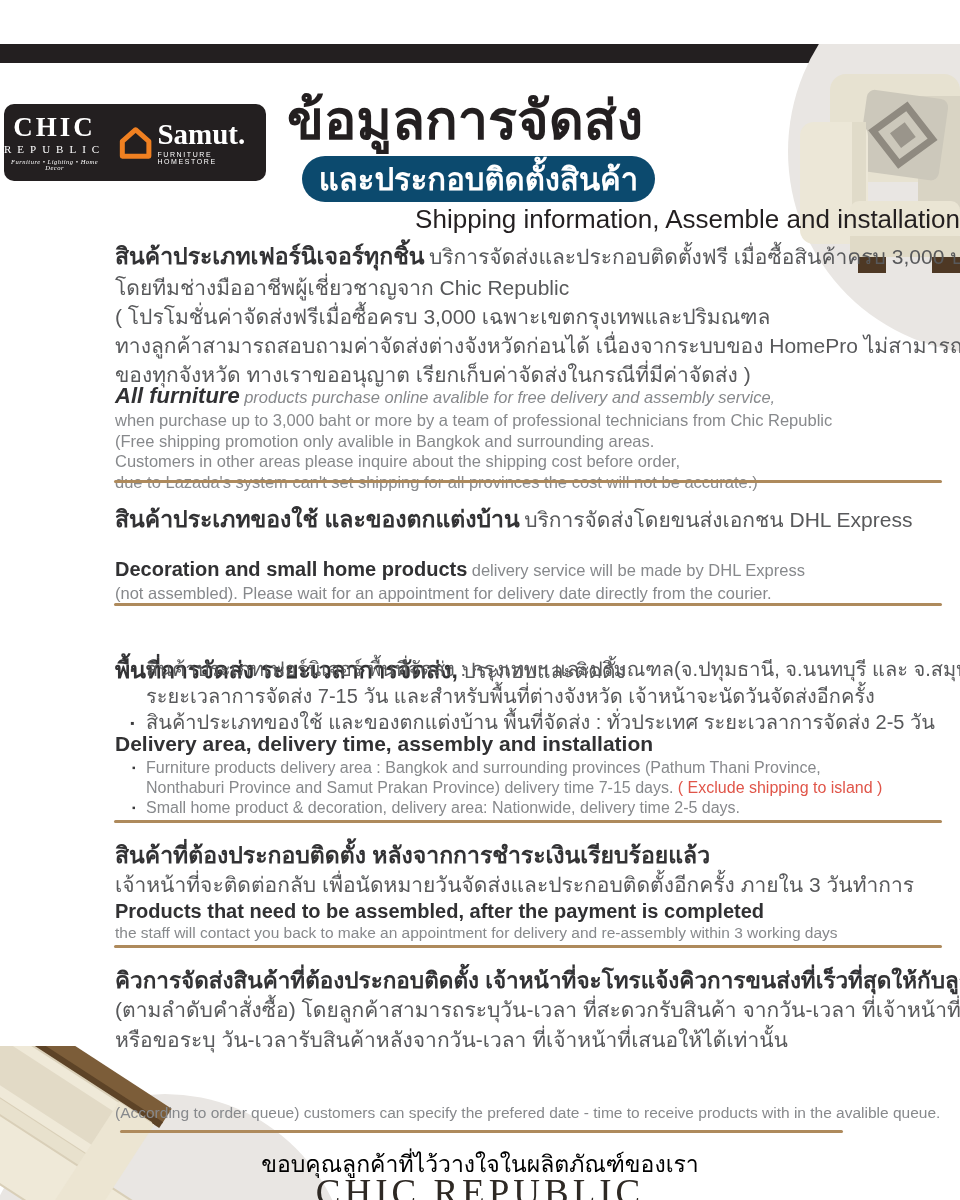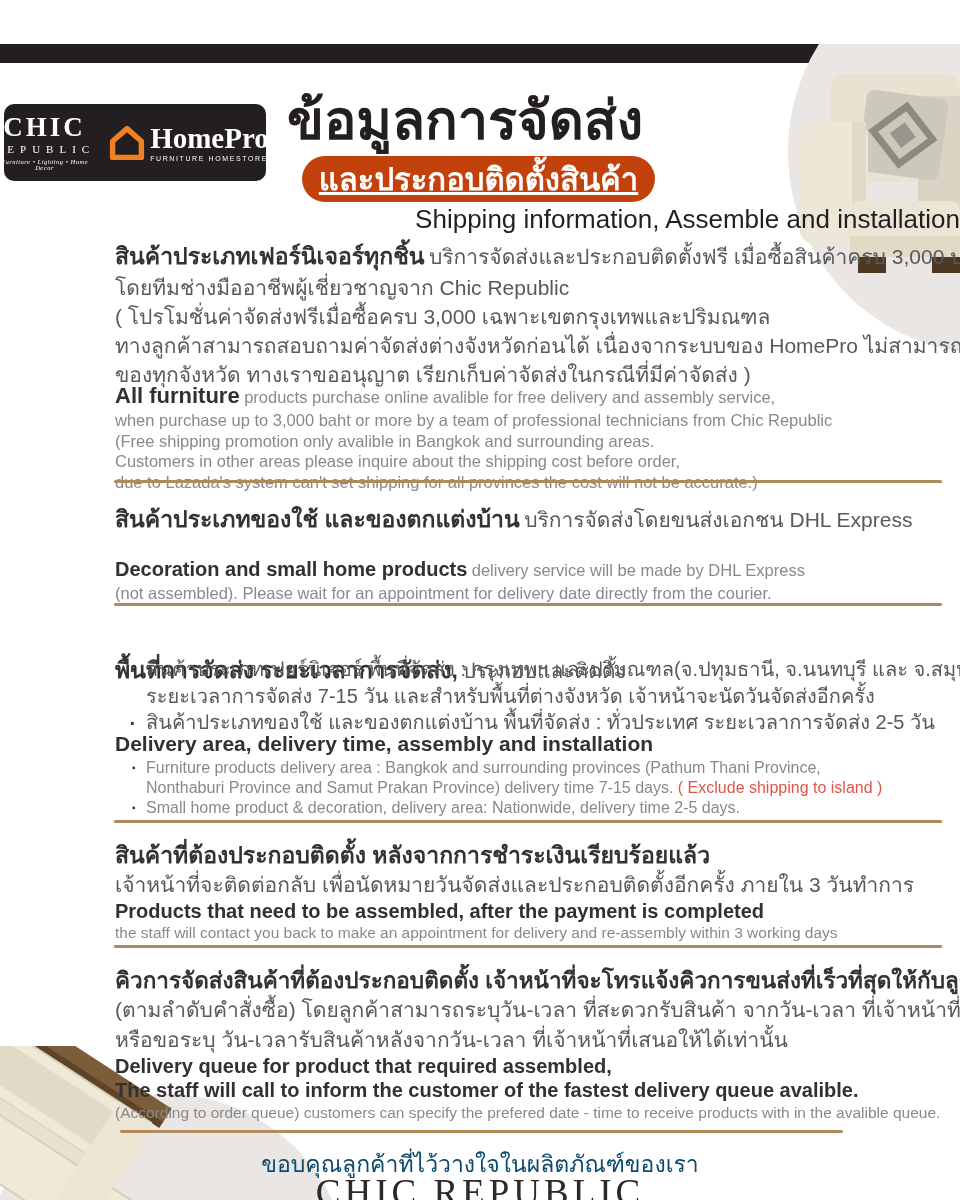--- a/index.html
+++ b/index.html
@@ -30,22 +30,22 @@
   .chic-sub{font-family:"Liberation Serif","DejaVu Serif",serif;font-size:11px;letter-spacing:6px;margin-top:3px;}
   .chic-tag{font-family:"Liberation Serif","DejaVu Serif",serif;font-style:italic;font-size:6.5px;letter-spacing:.5px;margin-top:4px;}
   .ashley-block{display:flex;align-items:center;gap:5px;}
   .ashley-text{line-height:1;}
   .ashley-name{font-family:"Liberation Serif","DejaVu Serif",serif;font-weight:bold;font-size:29px;}
   .ashley-sub{font-size:7px;letter-spacing:1.6px;margin-top:2px;}
 
   
   .main-title{left:287px;top:33px;font-size:54px;font-weight:800;color:#231f20;z-index:4;}
   .badge{
-    left:302px;top:112px;width:353px;height:46px;border-radius:24px;background:#c2410c;
-    display:flex;align-items:center;justify-content:center;color:#ffffff;font-size:31px;font-weight:600;z-index:4;text-decoration:underline;
+    left:302px;top:112px;width:353px;height:46px;border-radius:24px;background:#0c4a6e;
+    display:flex;align-items:center;justify-content:center;color:#ffffff;font-size:31px;font-weight:600;z-index:4;
   }
   .subtitle{left:0;top:160px;width:960px;text-align:right;font-size:26px;color:#231f20;z-index:4;}
 
   
   .th-h{font-size:23px;font-weight:bold;color:#333335;}
   .th-r{font-size:21px;font-weight:normal;color:#58595b;}
   .en-h{font-size:22px;font-weight:bold;color:#313133;}
   .en-h2{font-size:20px;font-weight:bold;color:#313133;}
   .en-r{font-size:16.5px;color:#87898c;}
   .red{color:#e05549;}
@@ -53,21 +53,21 @@
   .lh29{line-height:29px;}
   .lh30{line-height:44px;}
   .lh26{line-height:26px;}
   .lh20{line-height:20.5px;}
   .lh24{line-height:24px;}
   .divider{height:3px;background:#ae8a5c;z-index:4;border-radius:2px;}
   .bullet{display:inline-block;width:16px;font-size:12px;vertical-align:2px;color:#3c3c3e;}
   .indent{padding-left:16px;}
 
   
-  .footer-th{left:0;top:1102px;width:960px;text-align:center;font-size:23px;color:#0c4a6e;z-index:4;}
+  .footer-th{left:0;top:1102px;width:960px;text-align:center;font-size:23px;color:#000000;z-index:4;}
   .footer-brand{
     left:0;top:1127px;width:960px;text-align:center;z-index:4;
     font-family:"Liberation Serif","DejaVu Serif",serif;font-size:37px;letter-spacing:4px;color:#2e2924;
   }
   .sofa{left:800px;top:30px;z-index:3;}
   .shelf{left:-34px;top:1002px;z-index:3;}
 </style>
 </head>
 <body>
 
@@ -111,41 +111,41 @@
     <div class="chic-block">
       <div class="chic-name">CHIC</div>
       <div class="chic-sub">REPUBLIC</div>
       <div class="chic-tag">Furniture • Lighting • Home Decor</div>
     </div>
     <div class="ashley-block">
       <svg width="36" height="36" viewBox="0 0 40 40">
         <path d="M20 4 L36 18 V36 H4 V18 Z" fill="none" stroke="#f08021" stroke-width="6" stroke-linejoin="round"></path>
       </svg>
       <div class="ashley-text">
-        <div class="ashley-name">HomePro.</div>
+        <div class="ashley-name">Samut.</div>
         <div class="ashley-sub">FURNITURE HOMESTORE</div>
       </div>
     </div>
   </div>
 
   <div class="abs main-title nowrap">ข้อมูลการจัดส่ง</div>
   <div class="abs badge nowrap">และประกอบติดตั้งสินค้า</div>
   <div class="abs subtitle nowrap">Shipping information, Assemble and installation</div>
 
   <div class="abs content lh29 nowrap" style="left:115px;top:198px;">
     <div class="nowrap"><span class="th-h">สินค้าประเภทเฟอร์นิเจอร์ทุกชิ้น</span>
       <span class="th-r">บริการจัดส่งและประกอบติดตั้งฟรี เมื่อซื้อสินค้าครบ 3,000 บาทขึ้นไป</span></div>
     <div class="th-r nowrap">โดยทีมช่างมืออาชีพผู้เชี่ยวชาญจาก Chic Republic</div>
     <div class="th-r nowrap">( โปรโมชั่นค่าจัดส่งฟรีเมื่อซื้อครบ 3,000 เฉพาะเขตกรุงเทพและปริมณฑล</div>
     <div class="th-r nowrap">ทางลูกค้าสามารถสอบถามค่าจัดส่งต่างจังหวัดก่อนได้ เนื่องจากระบบของ HomePro ไม่สามารถตั้งค่าจัดส่ง</div>
     <div class="th-r nowrap">ของทุกจังหวัด ทางเราขออนุญาต เรียกเก็บค่าจัดส่งในกรณีที่มีค่าจัดส่ง )</div>
   </div>
 
   <div class="abs content lh20 nowrap" style="left:115px;top:340px;">
-    <div class="nowrap" style="line-height:24px;"><span class="en-h">All furniture</span>
+    <div class="nowrap" style="line-height:24px;font-style:italic;"><span class="en-h">All furniture</span>
       <span class="en-r">products purchase online avalible for free delivery and assembly service,</span></div>
     <div class="en-r nowrap">when purchase up to 3,000 baht or more by a team of professional technicians from Chic Republic</div>
     <div class="en-r nowrap">(Free shipping promotion only avalible in Bangkok and surrounding areas.</div>
     <div class="en-r nowrap">Customers in other areas please inquire about the shipping cost before order,</div>
     <div class="en-r nowrap">due to Lazada's system can't set shipping for all provinces the cost will not be accurate.)</div>
   </div>
 
   <div class="abs divider" style="left:114px;top:436px;width:828px;"></div>
 
   <div class="abs content lh30 nowrap" style="left:115px;top:453px;">
@@ -182,24 +182,20 @@
   <div class="abs content th-h nowrap" style="left:115px;top:793px;">สินค้าที่ต้องประกอบติดตั้ง หลังจากการชำระเงินเรียบร้อยแล้ว</div>
   <div class="abs content th-r nowrap" style="left:115px;top:824px;">เจ้าหน้าที่จะติดต่อกลับ เพื่อนัดหมายวันจัดส่งและประกอบติดตั้งอีกครั้ง ภายใน 3 วันทำการ</div>
   <div class="abs content en-h2 nowrap" style="left:115px;top:856px;">Products that need to be assembled, after the payment is completed</div>
   <div class="abs content en-r nowrap" style="left:115px;top:880px;font-size:15.5px;">the staff will contact you back to make an appointment for delivery and re-assembly within 3 working days</div>
 
   <div class="abs divider" style="left:114px;top:901px;width:828px;"></div>
 
   <div class="abs content th-h nowrap" style="left:115px;top:918px;font-size:22.5px;">คิวการจัดส่งสินค้าที่ต้องประกอบติดตั้ง เจ้าหน้าที่จะโทรแจ้งคิวการขนส่งที่เร็วที่สุดให้กับลูกค้า</div>
   <div class="abs content th-r nowrap" style="left:115px;top:949px;">(ตามลำดับคำสั่งซื้อ) โดยลูกค้าสามารถระบุวัน-เวลา ที่สะดวกรับสินค้า จากวัน-เวลา ที่เจ้าหน้าที่จัดคิวให้ได้</div>
   <div class="abs content th-r nowrap" style="left:115px;top:979px;">หรือขอระบุ วัน-เวลารับสินค้าหลังจากวัน-เวลา ที่เจ้าหน้าที่เสนอให้ได้เท่านั้น</div>
-  <div class="abs content lh24 nowrap" style="left:115px;top:1010px;">
-    <div class="en-h2 nowrap">Delivery queue for product that required assembled,</div>
-    <div class="en-h2 nowrap">The staff will call to inform the customer of the fastest delivery queue avalible.</div>
-  </div>
   <div class="abs content en-r nowrap" style="left:115px;top:1060px;font-size:15.5px;">(According to order queue) customers can specify the prefered date - time to receive products with in the avalible queue.</div>
 
   <div class="abs divider" style="left:120px;top:1086px;width:723px;"></div>
 
   <div class="abs footer-th nowrap">ขอบคุณลูกค้าที่ไว้วางใจในผลิตภัณฑ์ของเรา</div>
   <div class="abs footer-brand nowrap">CHIC REPUBLIC</div>
 
 </div>
 
 </body></html>

